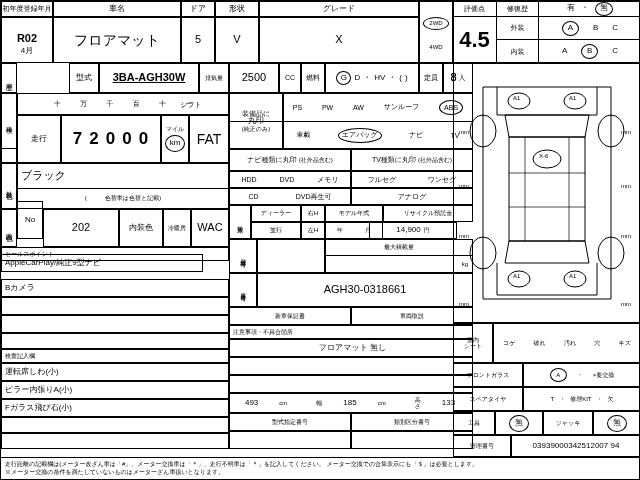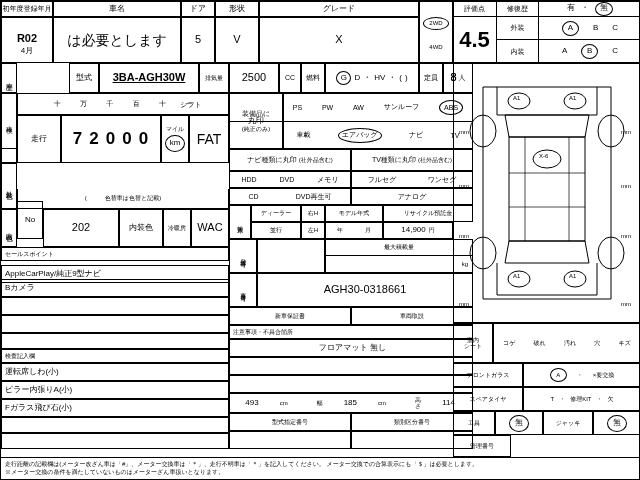--- a/index.html
+++ b/index.html
@@ -83,21 +83,21 @@
   </div>
   <div class="abs" style="left:421px;top:38px;width:28px;height:16px;display:flex;align-items:center;justify-content:center;">
     <span class="xtiny">4WD</span>
   </div>
 
   <div class="bx" style="left:0;top:16px;width:52px;height:46px;flex-direction:column;">
     <span class="md b" style="margin-top:8px;">R02</span>
     <span class="sm" style="margin-top:2px;"><span>4</span><span>月</span></span>
   </div>
   <div class="bx" style="left:52px;top:16px;width:128px;height:46px;">
-      <span class="lg">は必要とします</span>
+      <span class="lg">フロアマット</span>
     </div>
   <div class="bx" style="left:180px;top:16px;width:34px;height:46px;">
       <span class="md">5</span>
     </div>
   <div class="bx" style="left:214px;top:16px;width:44px;height:46px;">
       <span class="md">V</span>
     </div>
   <div class="bx" style="left:258px;top:16px;width:160px;height:46px;">
       <span class="md">X</span>
     </div>
@@ -273,21 +273,21 @@
     </div>
   <div class="bx" style="left:324px;top:221px;width:58px;height:17px;">
     <span class="sp xtiny">
         <span>年</span>
         <span>月</span>
       </span>
   </div>
   <div class="bx" style="left:382px;top:204px;width:90px;height:17px;">
       <span class="xtiny">リサイクル預託金</span>
     </div>
-  <div class="bx" style="left:382px;top:221px;width:70px;height:17px;">
+  <div class="bx" style="left:368px;top:221px;width:88px;height:17px;">
     <span class="row" style="gap:3px;">
         <span class="sm">14,900</span>
         <span class="xtiny">円</span>
       </span>
   </div>
   <div class="bx" style="left:324px;top:238px;width:148px;height:17px;">
       <span class="xtiny">最大積載量</span>
     </div>
   <div class="bx" style="left:324px;top:255px;width:148px;height:17px;border-top:none;justify-content:flex-end;padding-right:4px;">
       <span class="xtiny">kg</span>
@@ -323,21 +323,21 @@
 
   <div class="bx" style="left:228px;top:392px;width:244px;height:20px;">
     <span class="row xtiny" style="gap:21px;">
       <span>長さ</span>
       <span class="sm">493</span>
       <span>cm</span>
       <span style="margin-left:8px;">幅</span>
       <span class="sm">185</span>
       <span>cm</span>
       <span style="margin-left:8px;">高さ</span>
-      <span class="sm">114</span>
+      <span class="sm">133</span>
       <span>cm</span>
     </span>
   </div>
   <div class="bx" style="left:228px;top:412px;width:122px;height:18px;">
       <span class="xtiny">型式指定番号</span>
     </div>
   <div class="bx" style="left:350px;top:412px;width:122px;height:18px;">
       <span class="xtiny">類別区分番号</span>
     </div>
   <div class="bx" style="left:228px;top:430px;width:122px;height:18px;"></div>
@@ -377,20 +377,23 @@
     <span class="xtiny">マイル</span>
     <span class="circ sm" style="width:20px;height:17px;margin-top:2px;">km</span>
   </div>
   <div class="bx" style="left:188px;top:114px;width:40px;height:48px;">
       <span class="lg">FAT</span>
     </div>
 
   <div class="bx" style="left:0;top:162px;width:16px;height:46px;">
       <span class="vert tiny">外装色</span>
     </div>
+  <div class="bx left" style="left:16px;top:162px;width:212px;height:26px;">
+      <span class="md">ブラック</span>
+    </div>
   <div class="bx" style="left:16px;top:188px;width:212px;height:20px;border-top:none;">
       <span class="xtiny">(　　　色替車は色替と記載)</span>
     </div>
 
   <div class="bx" style="left:0;top:208px;width:16px;height:38px;">
       <span class="vert tiny">内装色</span>
     </div>
   <div class="bx" style="left:16px;top:200px;width:26px;height:38px;">
       <span class="sm">No</span>
     </div>
@@ -403,21 +406,21 @@
   <div class="bx" style="left:162px;top:208px;width:28px;height:38px;">
       <span class="xtiny">冷暖房</span>
     </div>
   <div class="bx" style="left:190px;top:208px;width:38px;height:38px;">
       <span class="md">WAC</span>
     </div>
 
   <div class="bx left" style="left:0;top:246px;width:228px;height:14px;">
       <span class="xtiny">セールスポイント</span>
     </div>
-  <div class="bx left" style="left:0;top:264px;width:228px;height:18px;">
+  <div class="bx left" style="left:0;top:253px;width:202px;height:18px;">
       <span class="sm">AppleCarPlay/純正9型ナビ</span>
     </div>
   <div class="bx left" style="left:0;top:278px;width:228px;height:18px;">
       <span class="sm">Bカメラ</span>
     </div>
   <div class="bx" style="left:0;top:296px;width:228px;height:18px;"></div>
   <div class="bx" style="left:0;top:314px;width:228px;height:18px;"></div>
 
   <div class="bx left" style="left:0;top:348px;width:228px;height:14px;">
       <span class="xtiny">検査記入欄</span>
@@ -530,19 +533,22 @@
   <div class="bx" style="left:542px;top:410px;width:50px;height:24px;">
       <span class="xtiny">ジャッキ</span>
     </div>
   <div class="bx" style="left:592px;top:410px;width:48px;height:24px;">
       <span class="ell sm" style="width:20px;height:17px;">無</span>
     </div>
 
   <div class="bx" style="left:452px;top:434px;width:58px;height:22px;">
       <span class="xtiny">管理番号</span>
     </div>
+  <div class="bx" style="left:510px;top:434px;width:130px;height:22px;">
+      <span class="sm">03939000342512007 94</span>
+    </div>
 
   <div class="abs" style="left:0;top:456px;width:640px;height:24px;border-top:1px solid #000;padding:2px 4px;">
     <div class="note">走行距離の記載欄は(メーター改ざん車は「#」、メーター交換車は「＊」、走行不明車は「＊」を記入してください。 メーター交換での合算表示にも「＄」は必要とします。</div>
     <div class="note">※メーター交換の条件を満たしていないものはメーターざん車扱いとなります。</div>
   </div>
 
 </div>
 
 </body></html>

